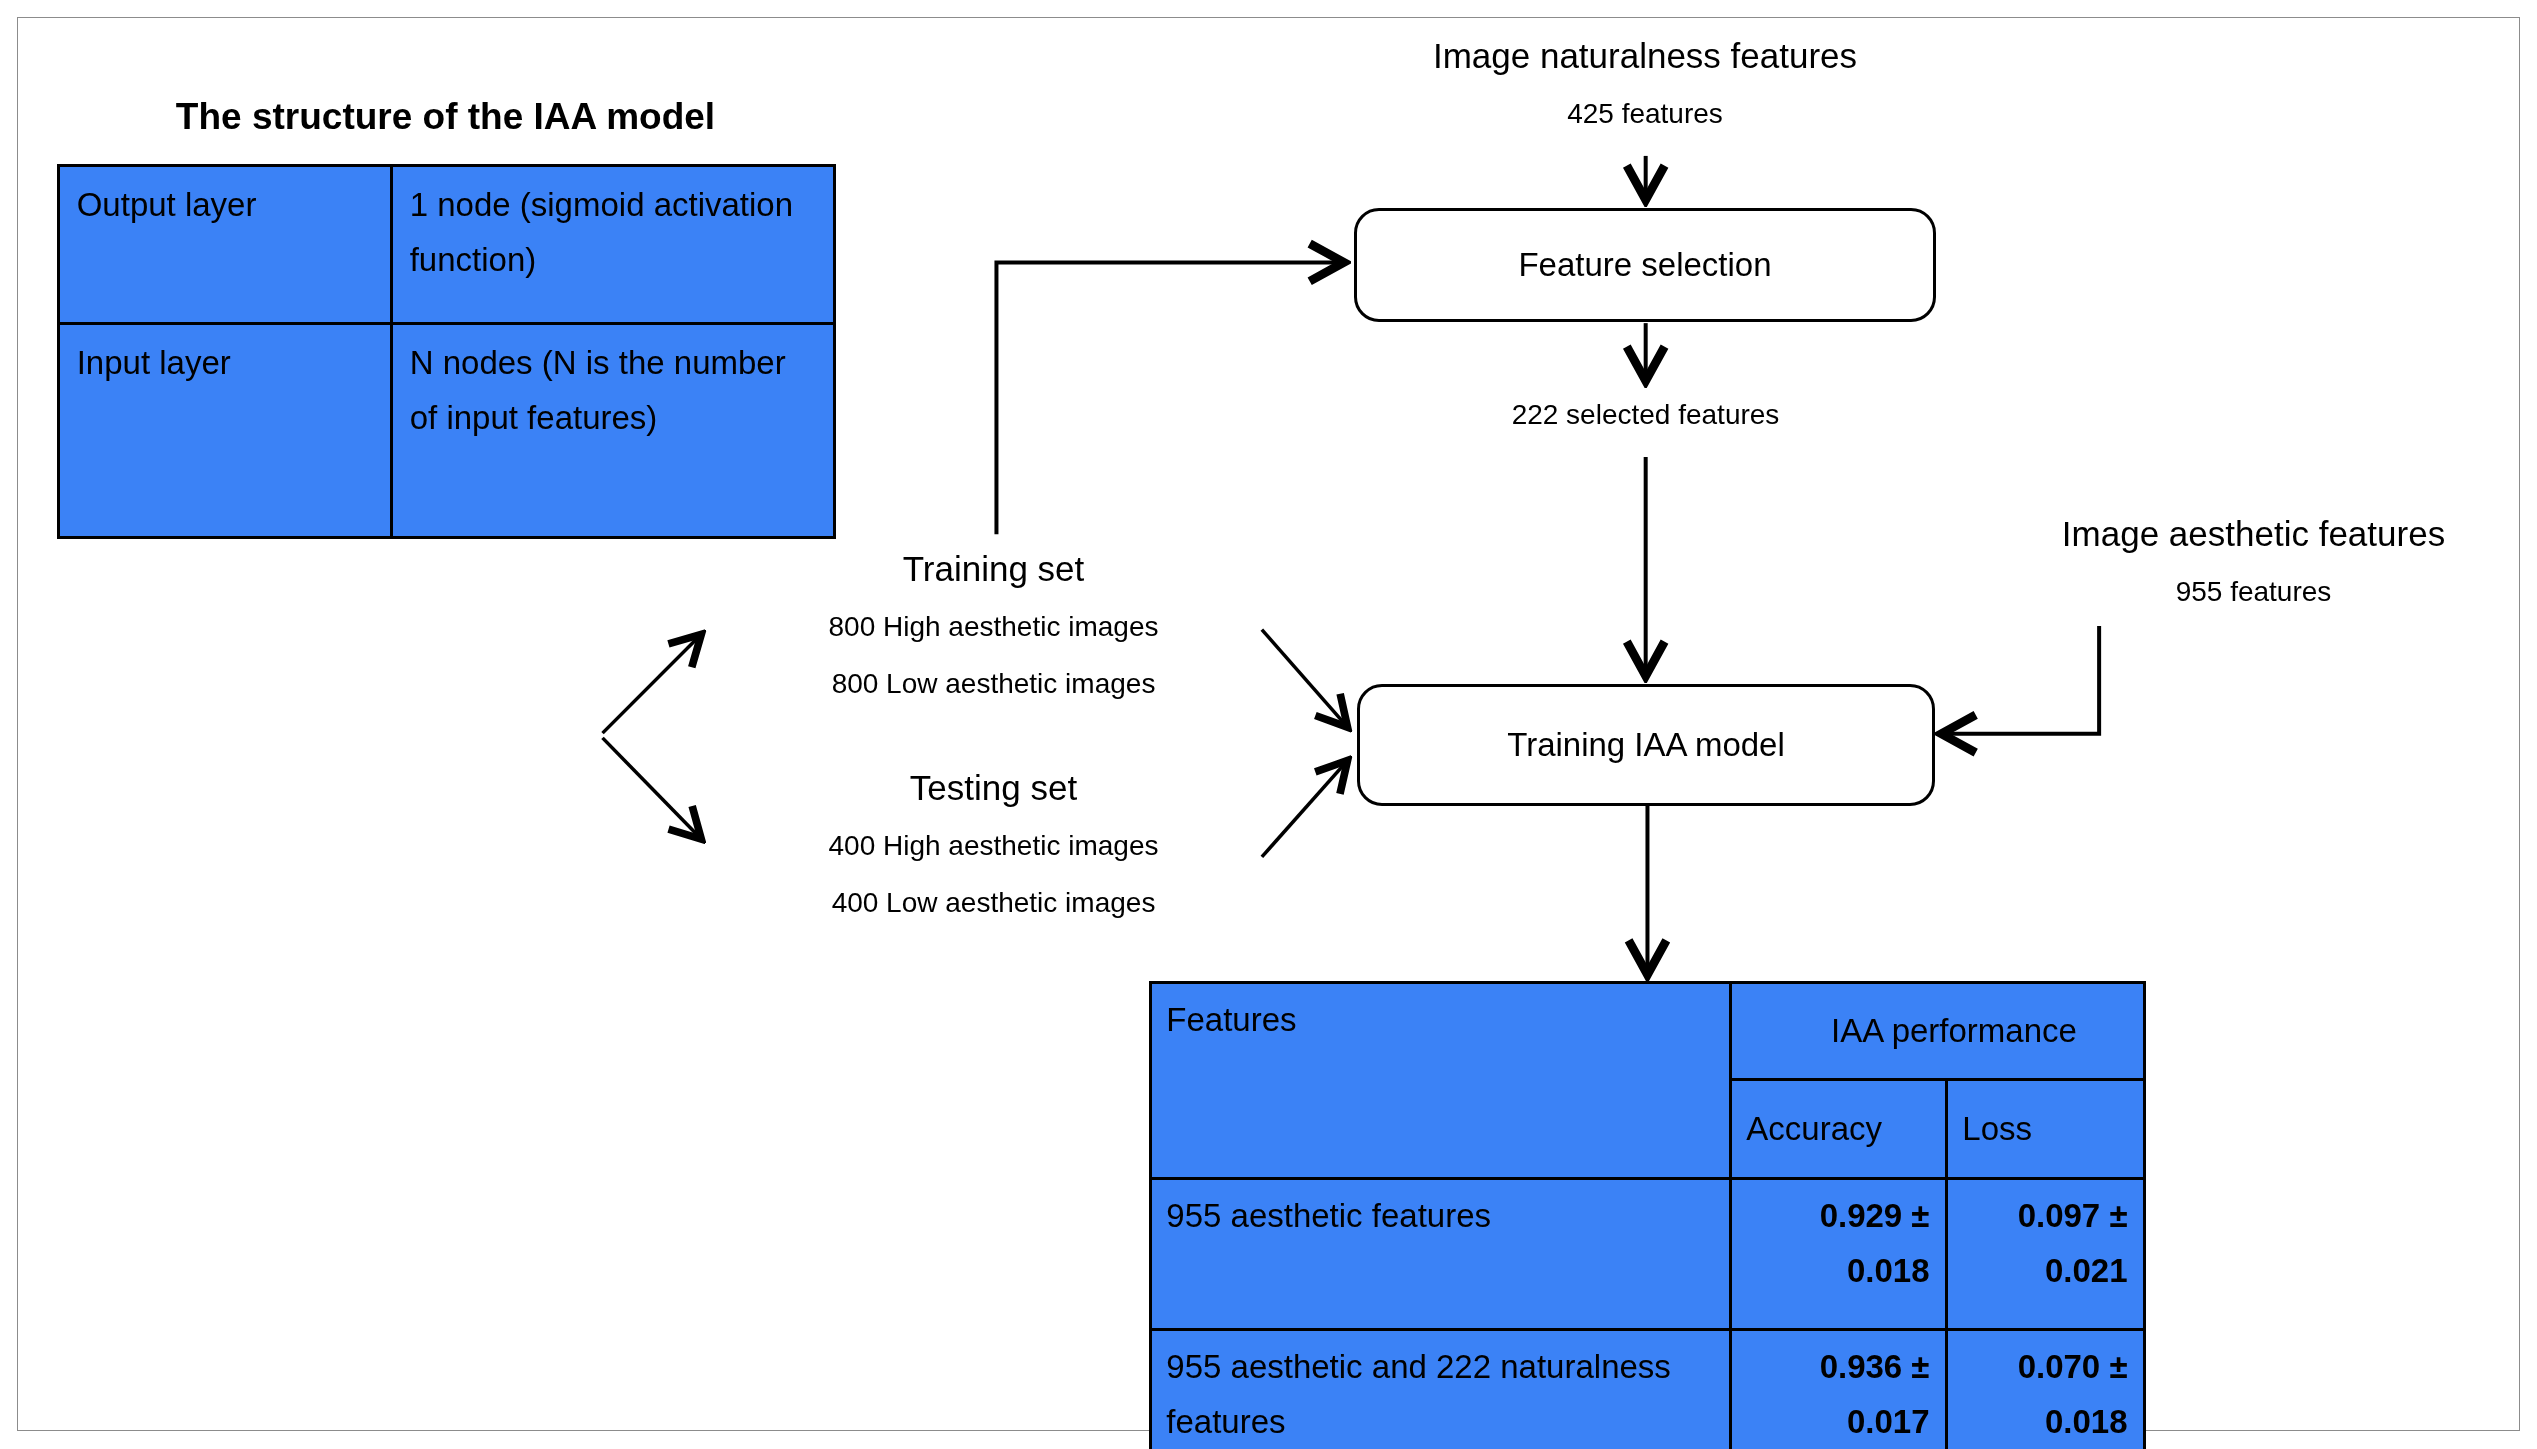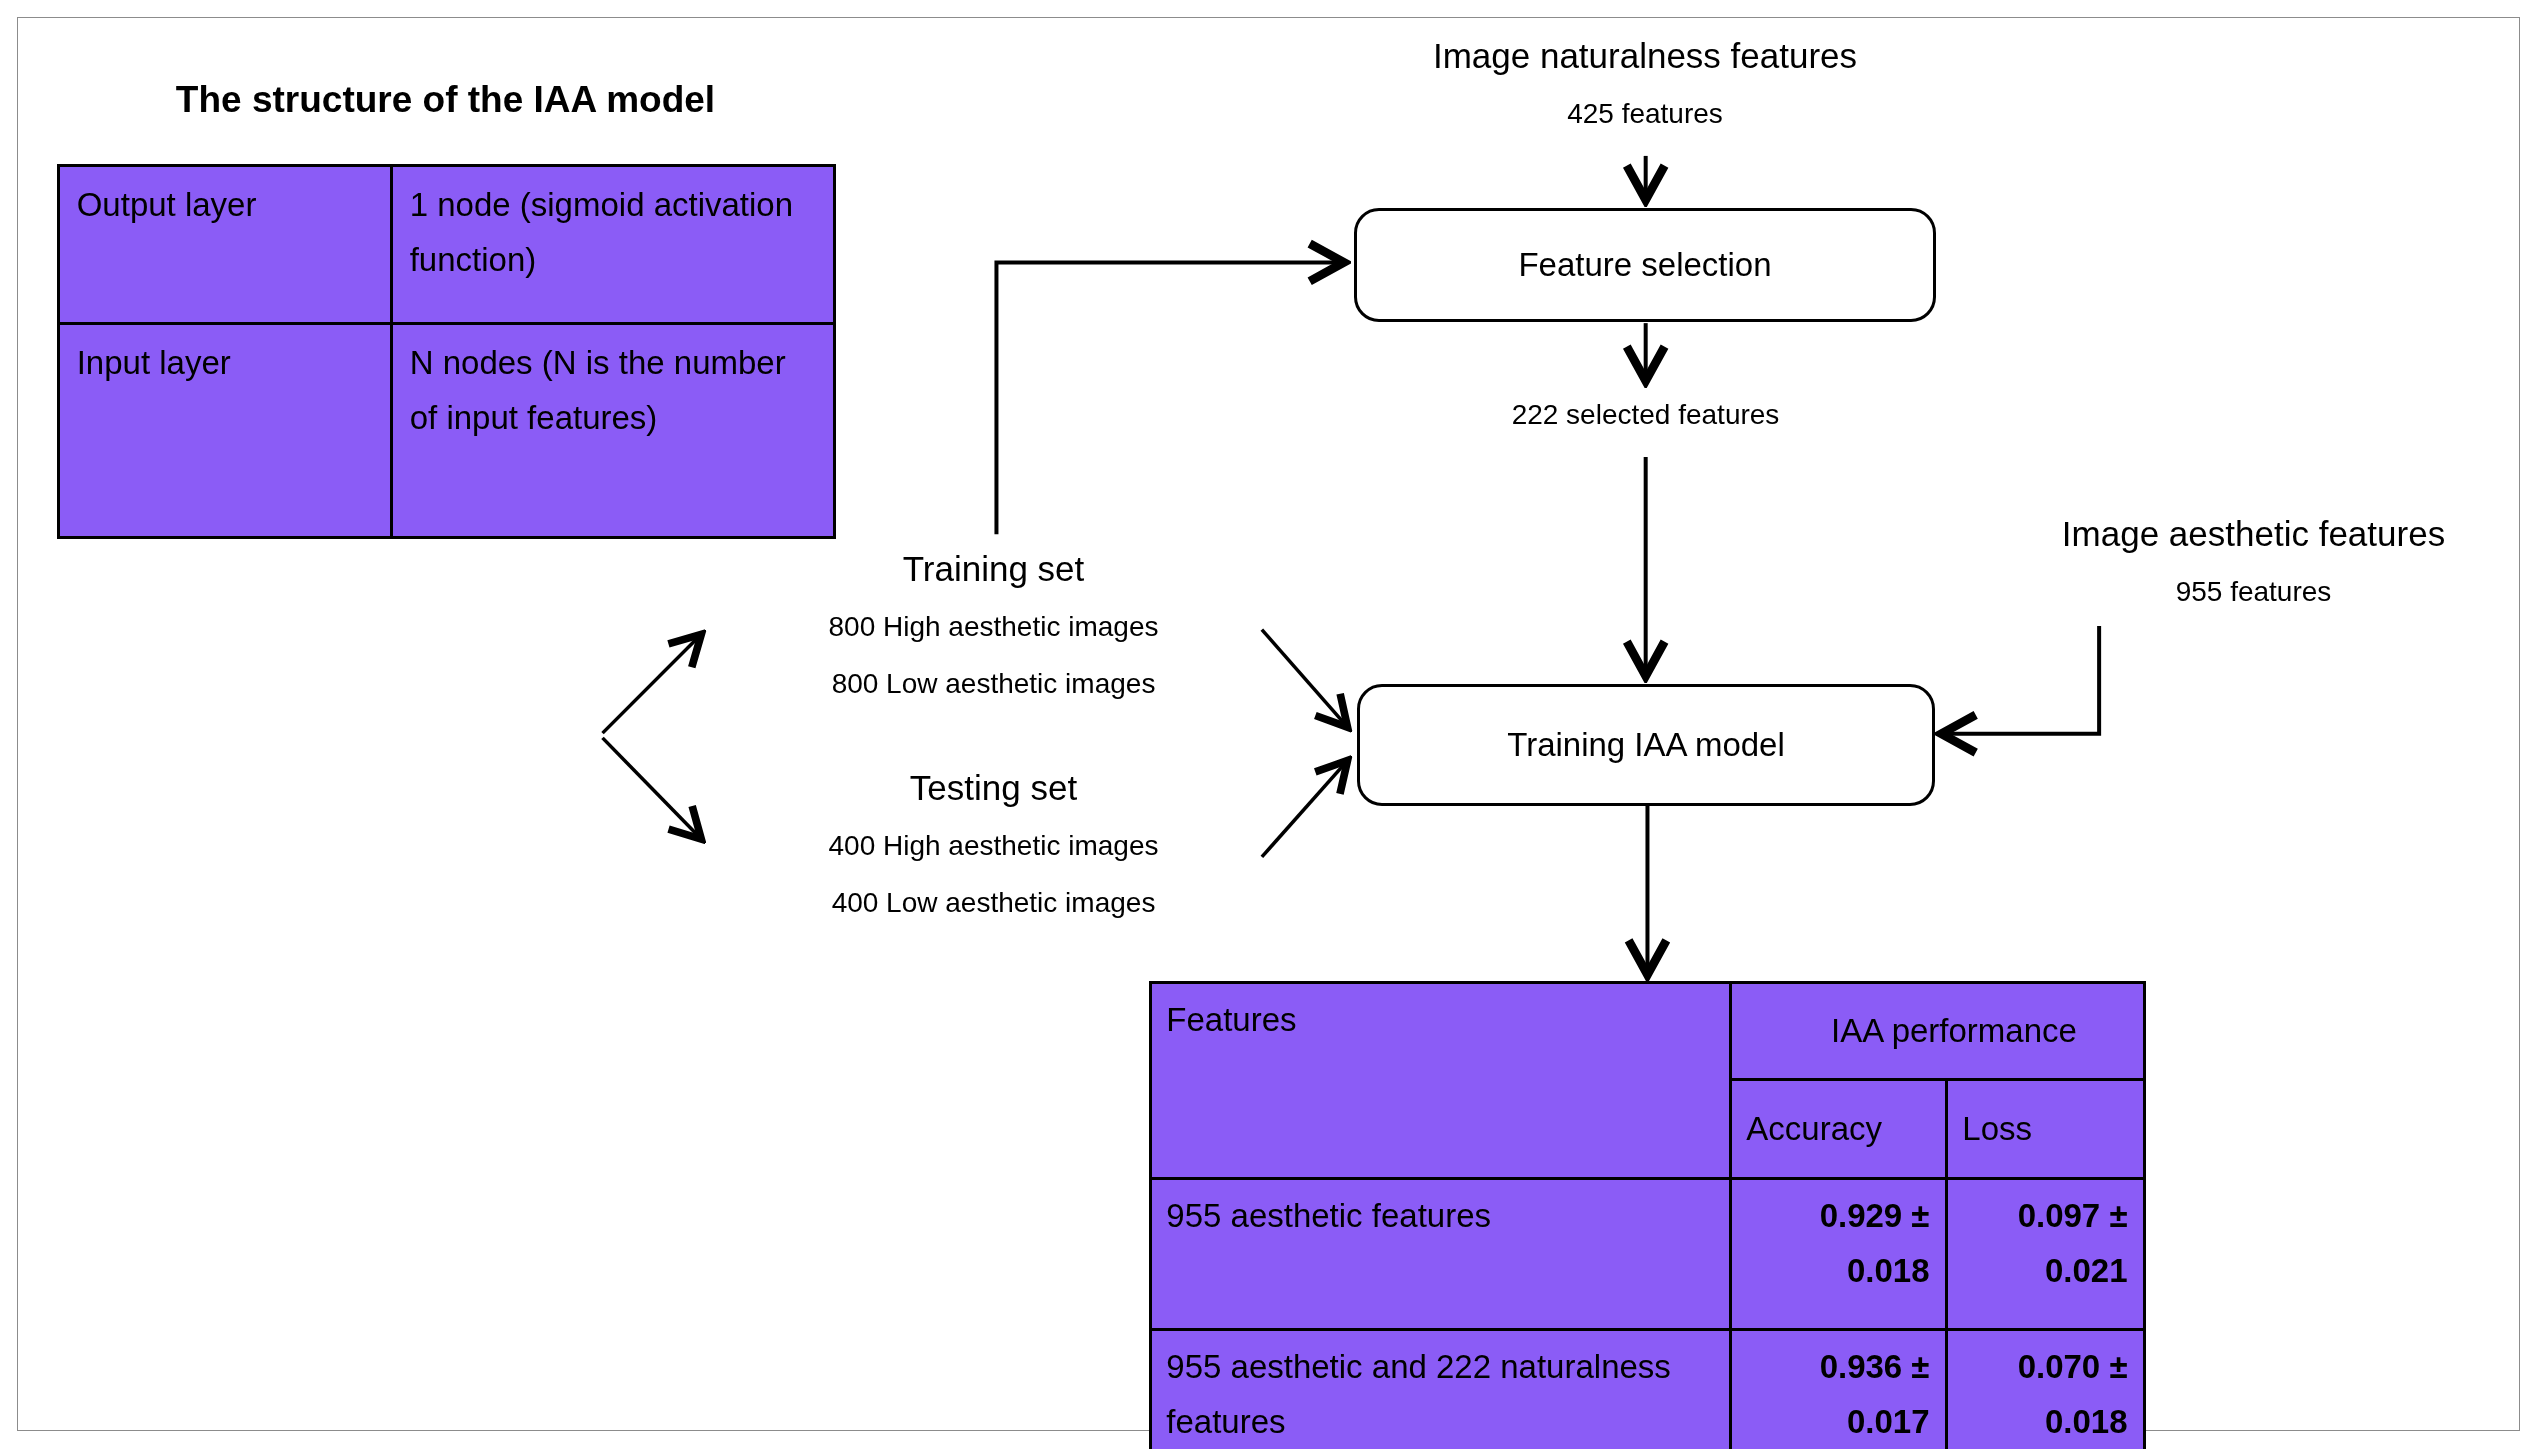--- a/index.html
+++ b/index.html
@@ -19,38 +19,38 @@
   .blk .line  { font-size: 28px; line-height: 57px; white-space: nowrap; }
   .blk .title { font-size: 35px; line-height: 58px; font-weight: normal; white-space: nowrap; }
   .big-title { font-size: 37px; font-weight: bold; line-height: 60px; }
   .node-box {
     position: absolute;
     border: 3.6px solid #000; border-radius: 25px;
     background: #fff;
     display: flex; align-items: center; justify-content: center;
     font-size: 33px;
   }
-  table { border-collapse: collapse; position: absolute; table-layout: fixed; background: #8b5cf6; }
+  table { border-collapse: collapse; position: absolute; table-layout: fixed; background: #3b82f6; }
   td { border: 3px solid #000; vertical-align: top; font-size: 33px; line-height: 55px; padding-left: 34px; }
   .t-structure td { padding: 9.5px 16.7px; }
   .t-results td.cell-label { text-align: left; padding: 8.3px 14.3px; }
   .t-results td.cell-val   { text-align: right; padding: 8.3px 15.5px 0 6px; font-weight: bold; }
   .t-results td.hdr-perf   { text-align: center; vertical-align: middle; }
   .t-results td.hdr-sub    { text-align: left; vertical-align: middle; padding: 0 14.3px; }
   svg.overlay { position: absolute; left: 0; top: 0; width: 2538px; height: 1449px; pointer-events: none; }
   svg.overlay * { vector-effect: non-scaling-stroke; }
 </style>
 </head>
 <body>
 
 <div id="canvas">
 
   <div id="frame"></div>
 
-  <div class="blk big-title" style="left:57px; top:70px; width:777px;">The structure of the IAA model</div>
+  <div class="blk big-title" style="left:57px; top:87px; width:777px;">The structure of the IAA model</div>
 
   <table class="t-structure" style="left:57px; top:164px; width:777px;">
     <colgroup>
         <col style="width:333px">
         <col style="width:443px">
       </colgroup>
     <tbody>
         <tr>
       <td style="height:136px;">Output layer</td>
       <td>1 node (sigmoid activation function)</td>

